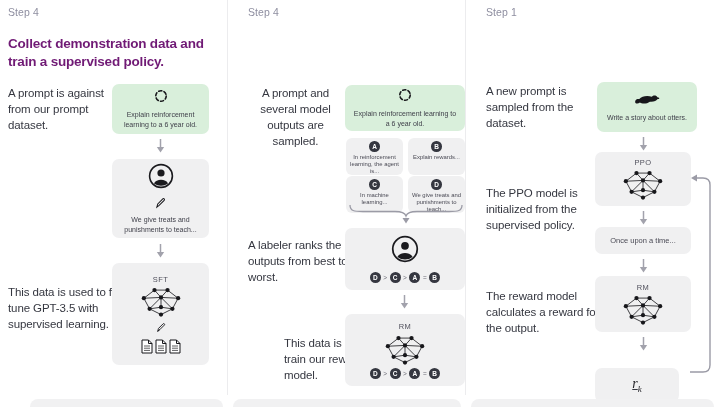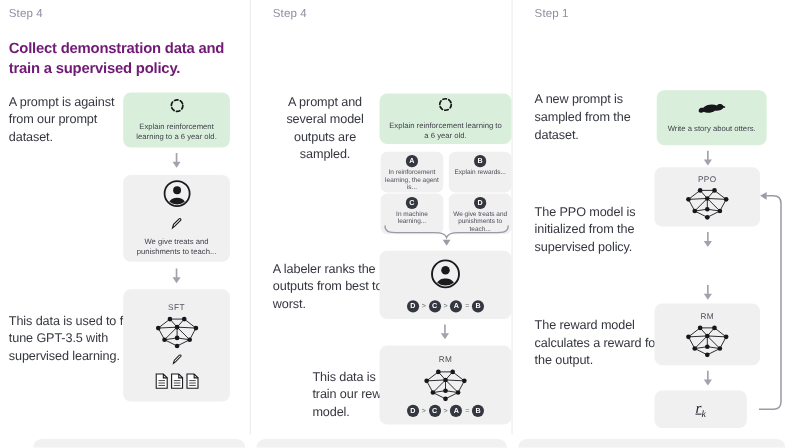--- a/index.html
+++ b/index.html
@@ -258,20 +258,23 @@
     </g>
   </svg>
 </div>
   </div>
 
   <svg class="abs" style="left:638px;top:210px;" width="11" height="16">
     <line x1="5.5" y1="1" x2="5.5" y2="9.5" stroke="#a2a2ac" stroke-width="1.5"></line>
       <polygon points="1.8,9 9.2,9 5.5,14.5" fill="#a2a2ac"></polygon>
   </svg>
 
+  <div class="abs xbox" style="left:595px;top:227px;width:96px;height:27px;">
+    <div class="outbox-text">Once upon a time...</div>
+  </div>
 
   <svg class="abs" style="left:638px;top:258px;" width="11" height="16">
     <line x1="5.5" y1="1" x2="5.5" y2="9.5" stroke="#a2a2ac" stroke-width="1.5"></line>
       <polygon points="1.8,9 9.2,9 5.5,14.5" fill="#a2a2ac"></polygon>
   </svg>
 
   <div class="abs caption" style="left:486px;top:289px;width:120px;">The reward model calculates a reward for the output.</div>
   <div class="abs xbox" style="left:595px;top:276px;width:96px;height:56px;">
     <div class="box-title">RM</div>
     <div class="net-slot">
@@ -294,21 +297,21 @@
     </g>
   </svg>
 </div>
   </div>
 
   <svg class="abs" style="left:638px;top:336px;" width="11" height="16">
     <line x1="5.5" y1="1" x2="5.5" y2="9.5" stroke="#a2a2ac" stroke-width="1.5"></line>
       <polygon points="1.8,9 9.2,9 5.5,14.5" fill="#a2a2ac"></polygon>
   </svg>
 
-  <div class="abs xbox" style="left:595px;top:355px;width:84px;height:34px;text-decoration:underline;">
+  <div class="abs xbox" style="left:595px;top:368px;width:84px;height:34px;text-decoration:underline;">
     <div class="rk"><span>r</span><sub>k</sub></div>
   </div>
 
   <svg class="abs" style="left:689px;top:170px;" width="26" height="212">
     <path d="M1,202 L14,202 Q21,202 21,195 L21,15 Q21,8 14,8 L8,8" fill="none" stroke="#9b9ba6" stroke-width="1.4"></path>
     <polygon points="8,4.5 8,11.5 2,8" fill="#9b9ba6"></polygon>
   </svg>
 
   <div class="abs card" style="left:30px;top:399px;width:193px;"></div>
   <div class="abs card" style="left:233px;top:399px;width:228px;"></div>

